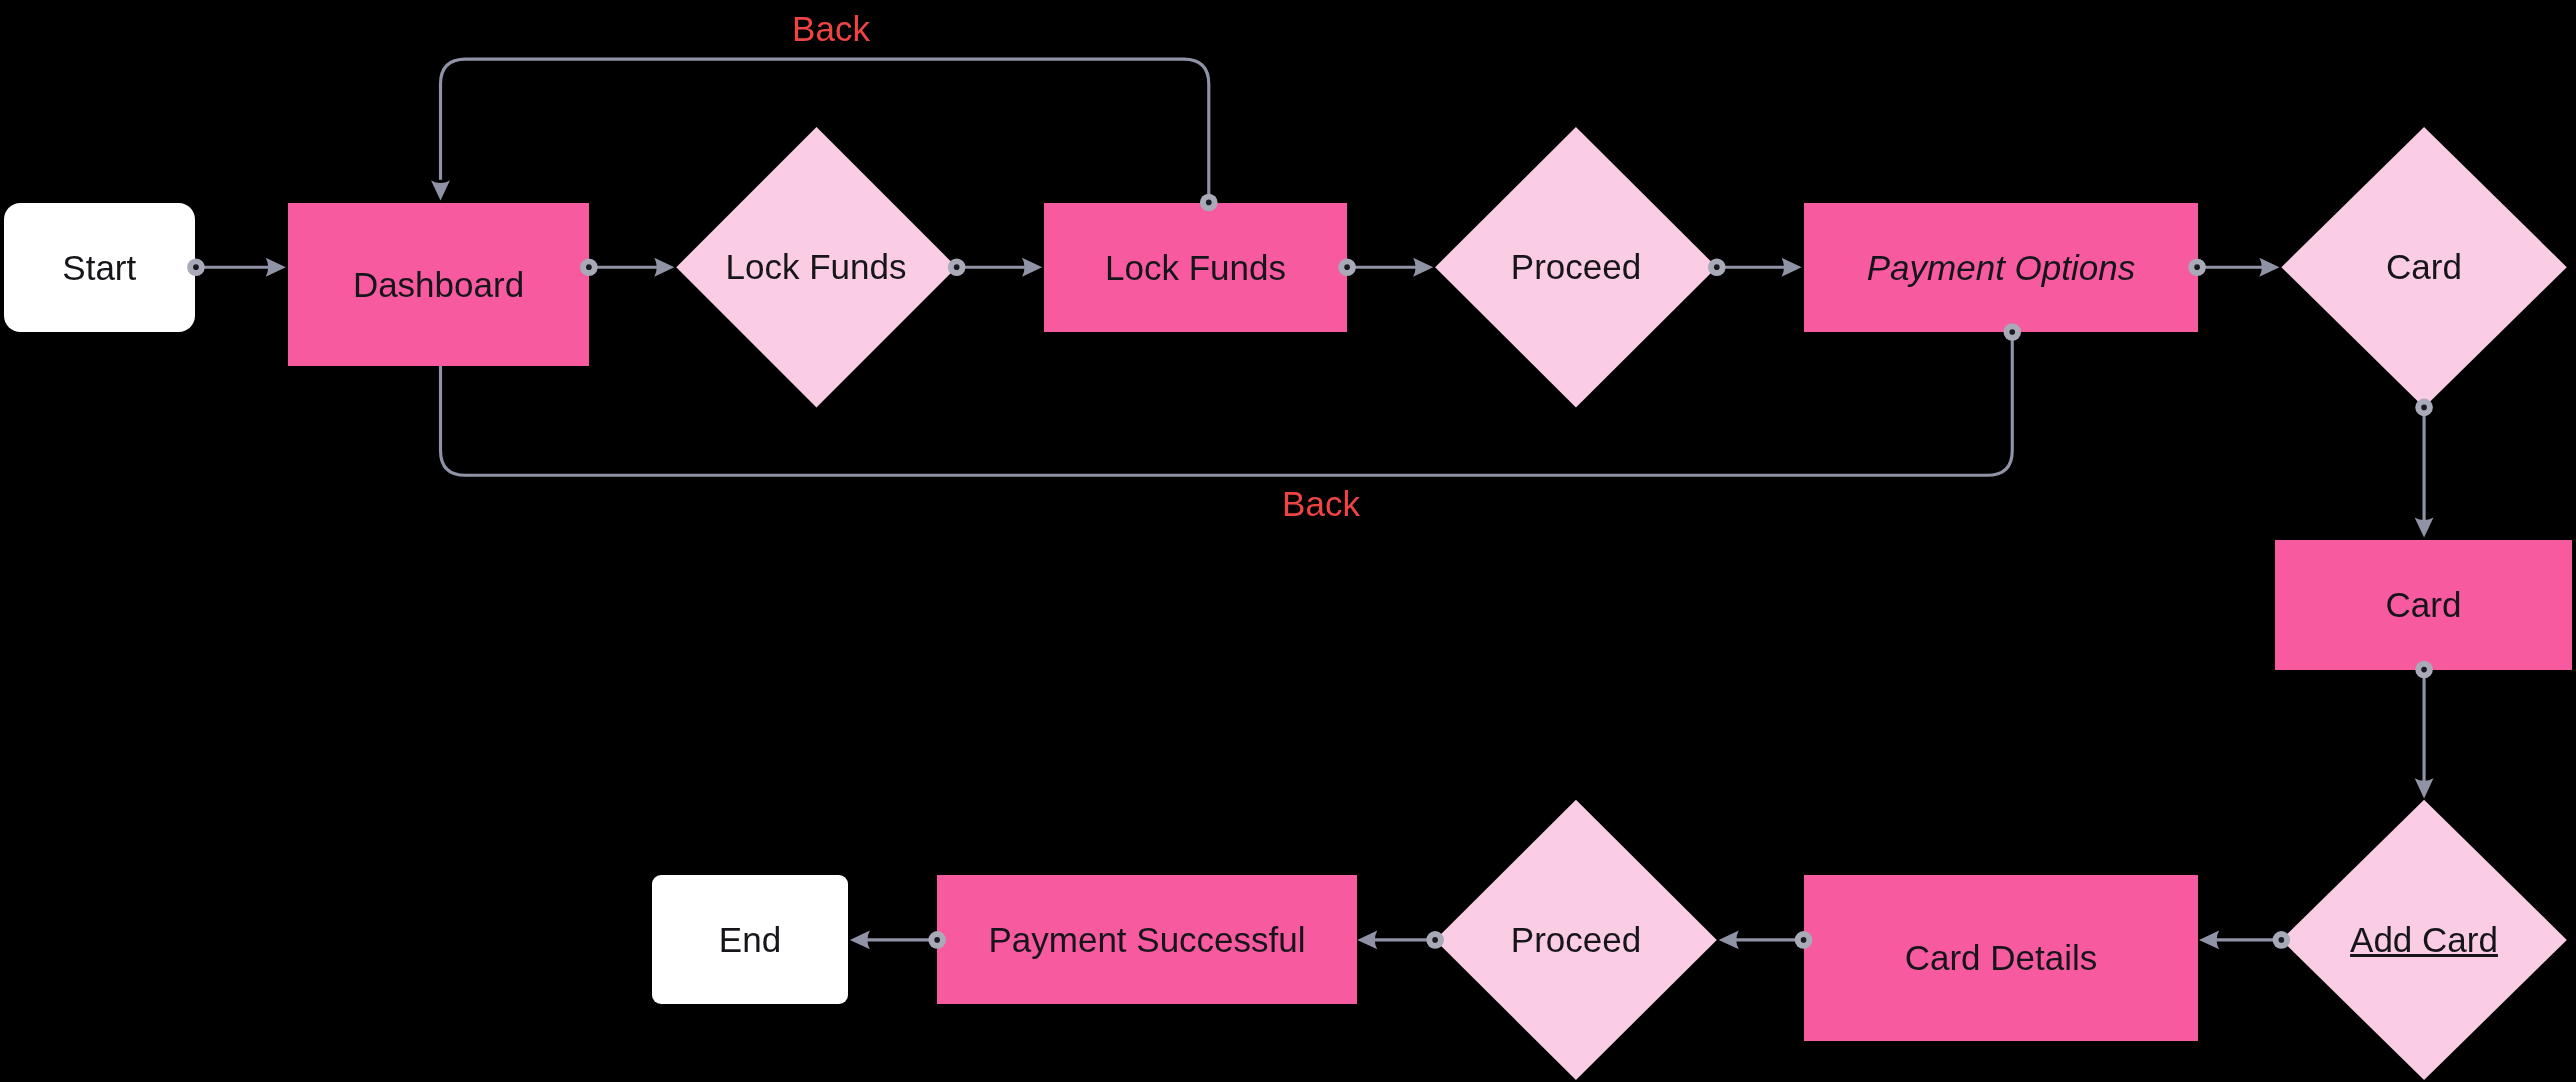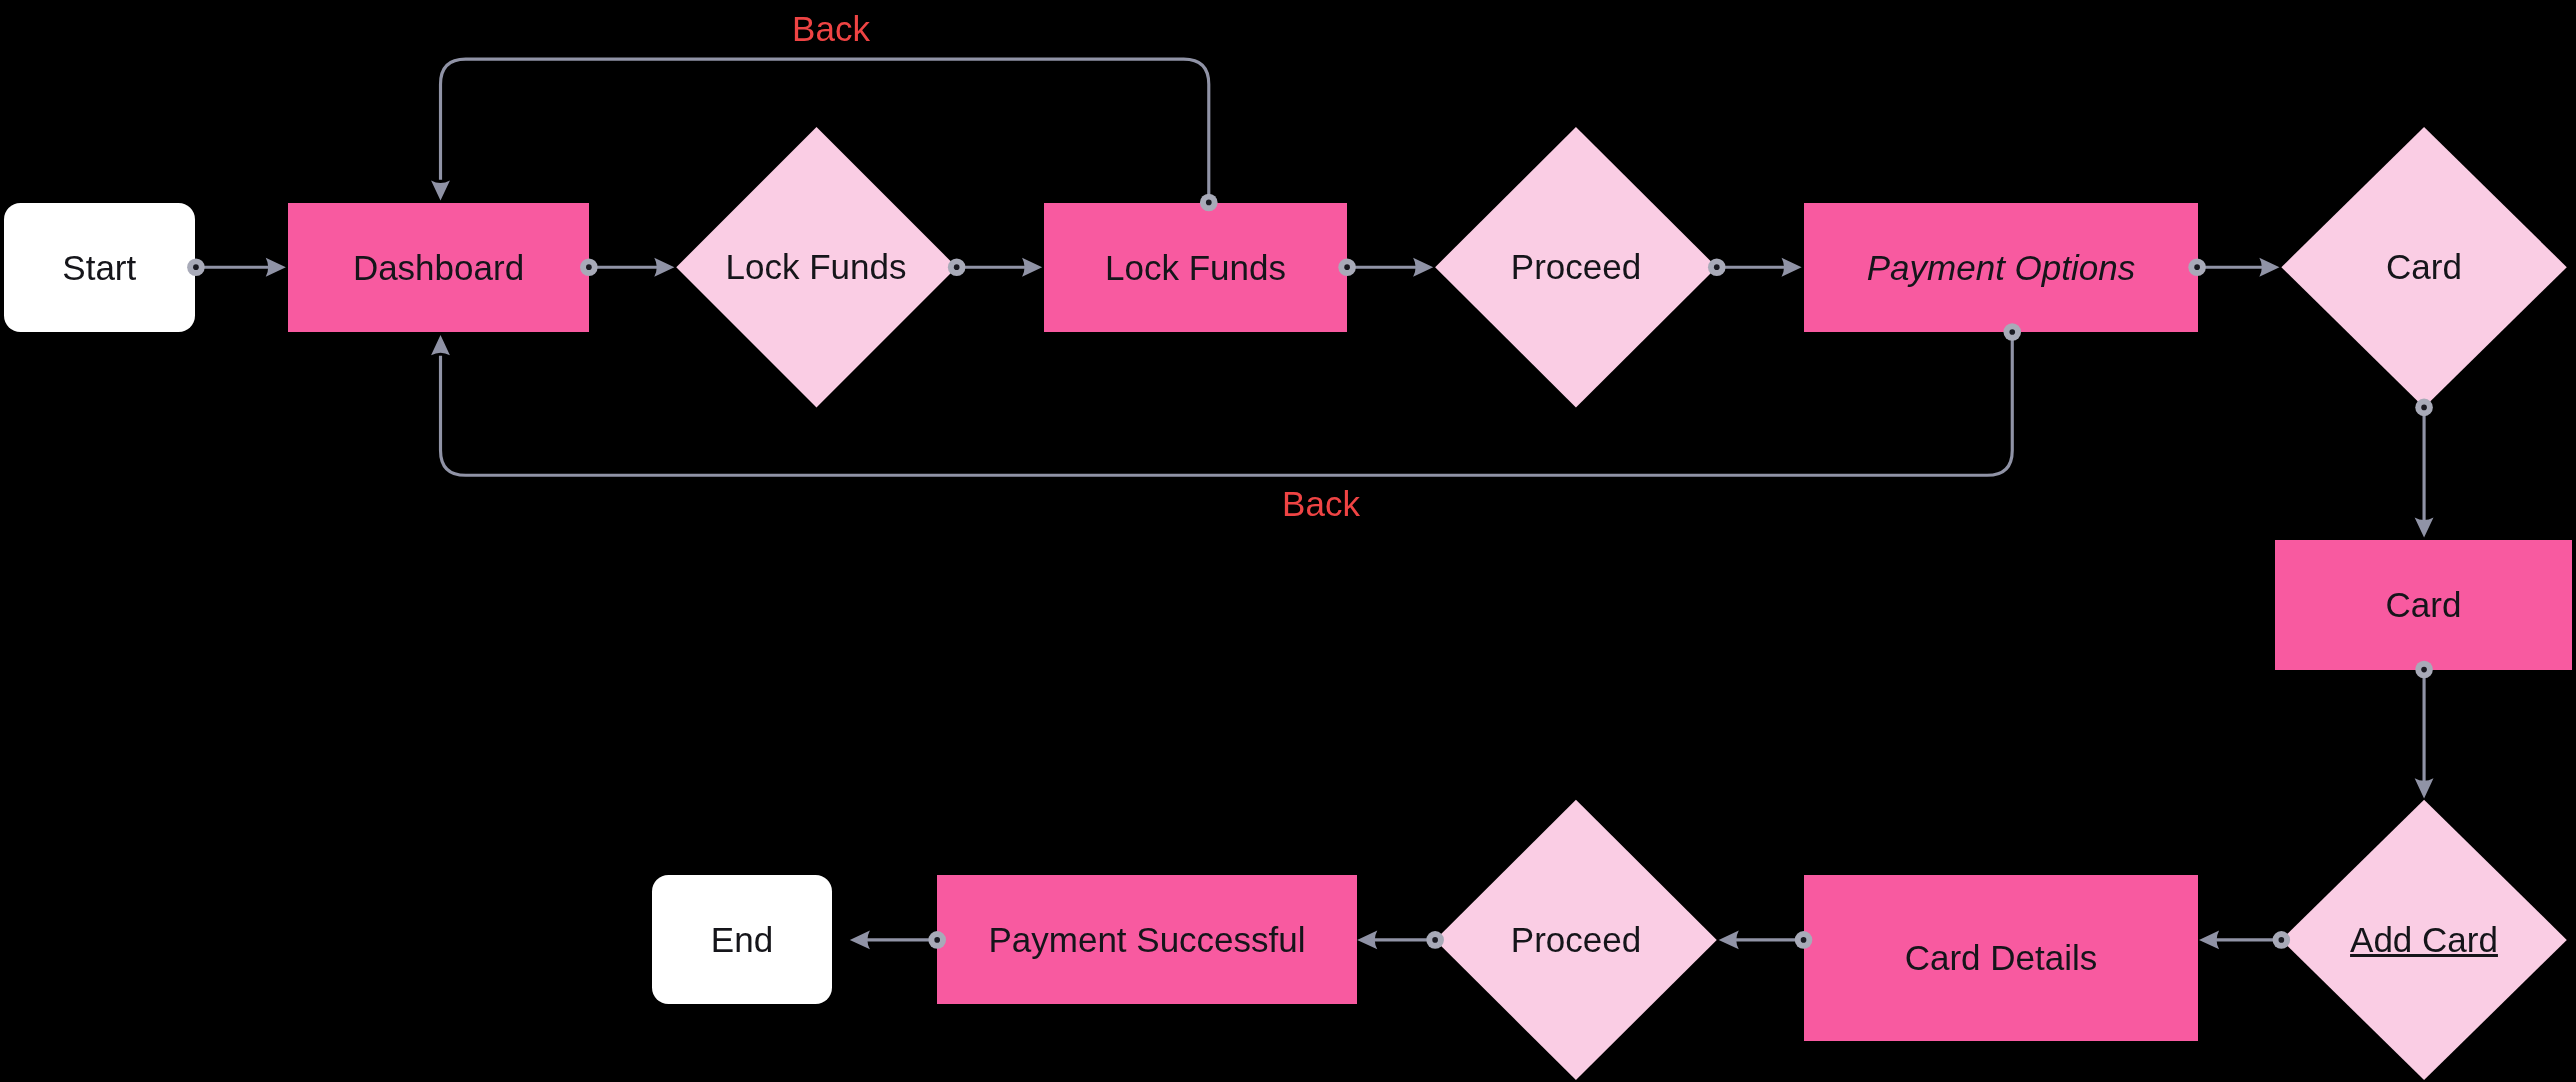--- a/index.html
+++ b/index.html
@@ -66,21 +66,21 @@
 
     <polygon class="decision-shape" points="1298,202 1521,425 1298,648 1075,425"></polygon>
     <polygon class="decision-shape" points="2506,202 2730,425 2506,648 2282,425"></polygon>
     <polygon class="decision-shape" points="3855,202 4082,425 3855,648 3628,425"></polygon>
     <polygon class="decision-shape" points="3855,1272 4082,1495 3855,1718 3628,1495"></polygon>
     <polygon class="decision-shape" points="2506,1272 2730,1495 2506,1718 2282,1495"></polygon>
   </svg>
 
   <div class="node terminal" style="left:3.8px;top:203px;width:191px;height:129px;">Start</div>
 
-  <div class="node process" style="left:288px;top:203px;width:301px;height:129px;">Dashboard</div>
+  <div class="node process" style="left:288px;top:203px;width:301px;height:163px;">Dashboard</div>
 
   <div class="diamond-label" style="left:816px;top:267px;">Lock Funds</div>
 
   <div class="node process" style="left:1044px;top:203px;width:303px;height:129px;">Lock Funds</div>
 
   <div class="diamond-label" style="left:1576px;top:267px;">Proceed</div>
 
   <div class="node process" style="left:1804px;top:203px;width:394px;height:129px;font-style:italic;">Payment Options</div>
 
   <div class="diamond-label" style="left:2424px;top:267px;">Card</div>
@@ -88,21 +88,21 @@
   <div class="node process" style="left:2275px;top:540px;width:297px;height:130px;">Card</div>
 
   <div class="diamond-label" style="left:2424px;top:940px;text-decoration:underline;">Add Card</div>
 
   <div class="node process" style="left:1804px;top:875px;width:394px;height:166px;">Card Details</div>
 
   <div class="diamond-label" style="left:1576px;top:940px;">Proceed</div>
 
   <div class="node process" style="left:937px;top:875px;width:420px;height:129px;">Payment Successful</div>
 
-  <div class="node terminal" style="left:652px;top:875px;width:180px;height:129px;">End</div>
+  <div class="node terminal" style="left:652px;top:875px;width:196px;height:129px;border-radius:9px;">End</div>
 
   <div class="edge-label" style="left:831px;top:29px;">Back</div>
   <div class="edge-label" style="left:1321px;top:504px;">Back</div>
 
   <svg class="layer" width="2576" height="1082" viewBox="0 0 4096 1721">
     <g>
       <circle class="handle-outer" cx="311" cy="425" r="14"></circle>
         <circle class="handle-inner" cx="311" cy="425" r="4.5"></circle>
     </g>
     <g>

